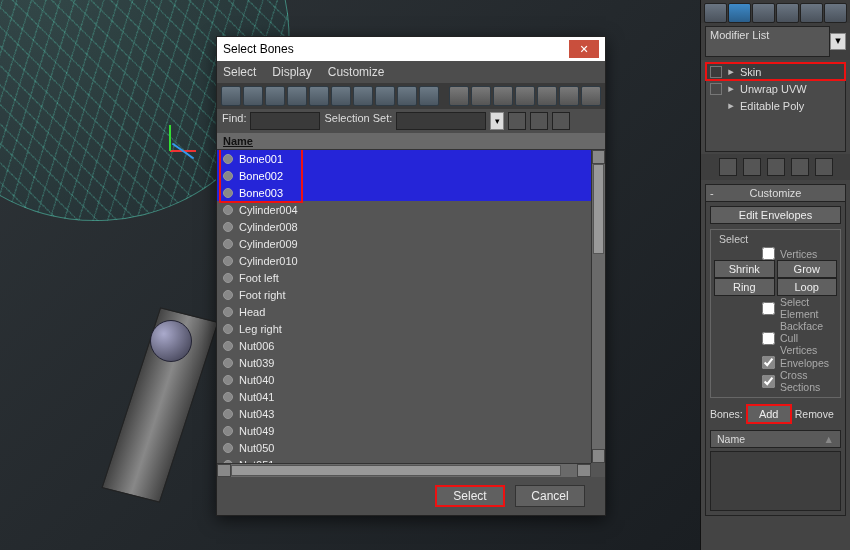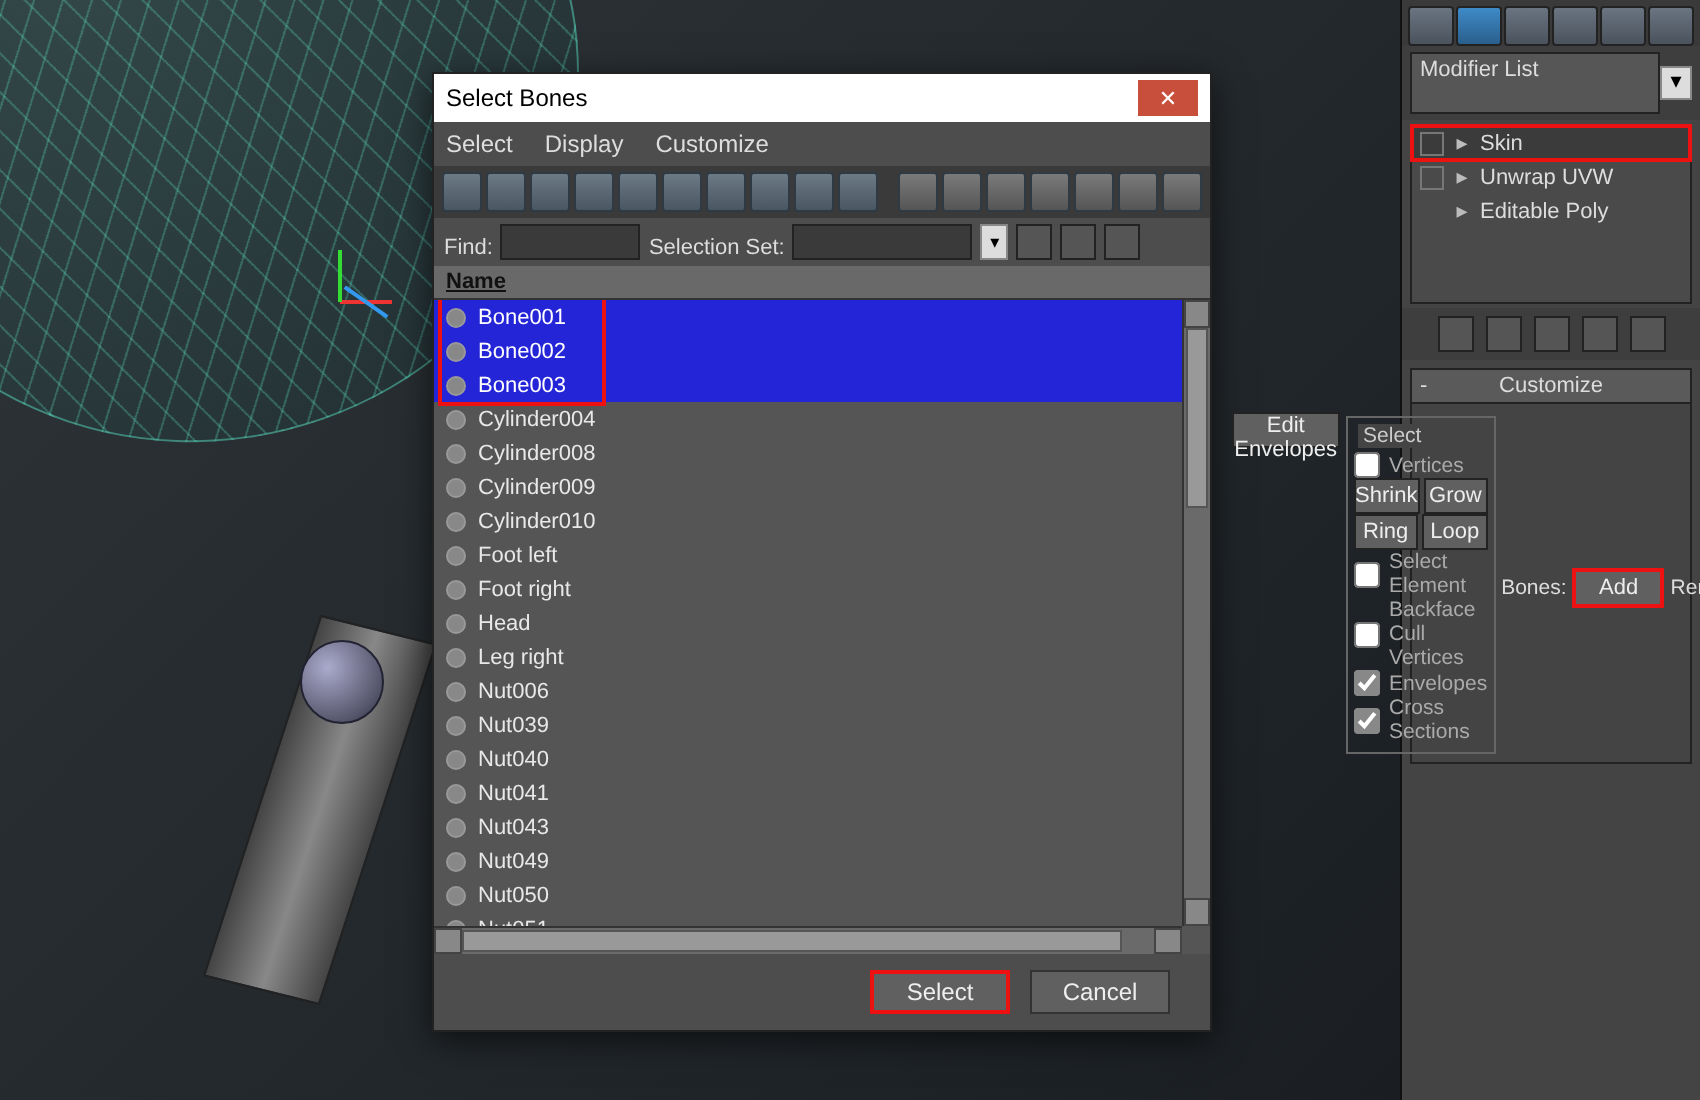--- a/index.html
+++ b/index.html
@@ -31,21 +31,21 @@
   
   .dialog { position:absolute; left:216px; top:36px; width:390px; height:480px; background:#4d4d4d; border:1px solid #222; box-shadow:0 4px 16px rgba(0,0,0,0.6); display:flex; flex-direction:column;}
   .titlebar { background:#fff; color:#000; height:24px; display:flex; align-items:center; padding:0 6px; font-size:12px;}
   .titlebar .spacer{flex:1;}
   .closebtn { width:30px; height:18px; background:#c94f3d; color:#fff; display:flex; align-items:center; justify-content:center; font-size:11px;}
   .menubar { background:#4d4d4d; padding:4px 6px; display:flex; gap:16px; font-size:12px; color:#ddd;}
   .toolbar { background:#3a3a3a; padding:3px 4px; display:flex; gap:2px; flex-wrap:wrap;}
   .tb-btn { width:20px; height:20px; background:linear-gradient(#6c7a86,#4a5661); border:1px solid #2e3a44; border-radius:2px;}
   .tb-btn.gray { background:linear-gradient(#7a7a7a,#555);}
   .tb-sep { width:6px;}
-  .findrow { display:flex; align-items:flex-end; gap:4px; padding:3px 5px; background:#4d4d4d; color:#ddd; font-size:11px;}
+  .findrow { display:flex; align-items:flex-start; gap:4px; padding:3px 5px; background:#4d4d4d; color:#ddd; font-size:11px;}
   .findrow input[type=text] { background:#3a3a3a; border:1px solid #222; height:18px; color:#ddd; padding:0 4px;}
   .findrow .find-input{width:70px;}
   .findrow .set-input{width:90px;}
   .findrow .dropdown-btn{width:14px;height:18px;background:#ddd;border:1px solid #888;color:#000;text-align:center;font-size:9px;line-height:16px;}
   .findrow .mini{width:18px;height:18px;background:#555;border:1px solid #222;}
   .listhdr { background:#696969; color:#111; font-weight:bold; padding:2px 6px; text-decoration:underline; border-bottom:1px solid #333;}
   .listwrap { flex:1; background:#555; position:relative; overflow:hidden; }
   .list { position:absolute; left:0; top:0; right:14px; bottom:14px; overflow:hidden; }
   .item { display:flex; align-items:center; gap:6px; height:17px; padding:0 6px; color:#e8e8e8; font-size:11px;}
   .item .radio { width:10px; height:10px; border-radius:50%; border:1px solid #999; background:#888;}
@@ -75,25 +75,25 @@
   .stack .row{display:flex;align-items:center;gap:4px;height:17px;padding:0 4px;color:#ddd;}
   .stack .row.skin{background:#3b3b3b;}
   .stack .eye{width:12px;height:12px;border:1px solid #777;}
   .stack .plus{width:10px;text-align:center;color:#bbb;}
   .hl-skin{outline:2px solid #e11; outline-offset:-1px;}
   .stack-toolbar{display:flex;gap:6px;justify-content:center;padding:4px 0;background:#3e3e3e;}
   .stack-toolbar .b{width:18px;height:18px;background:#555;border:1px solid #222;}
   .rollout{margin:4px 4px 0 4px;background:#444;}
   .rollout .hdr{background:#5a5a5a;border:1px solid #222;padding:2px 4px;text-align:center;position:relative;}
   .rollout .hdr .mm{position:absolute;left:4px;top:2px;}
-  .rollout .body{border:1px solid #222;border-top:none;padding:4px;display:flex;flex-direction:row;gap:3px; font-size:10.5px;justify-content:center;}
+  .rollout .body{border:1px solid #222;border-top:none;padding:4px;display:flex;flex-direction:column;gap:3px; font-size:10.5px;}
   .btnw{background:#606060;border:1px solid #222;color:#eee;height:18px;font-size:11px;}
   .group{border:1px solid #666;padding:3px 3px 4px 3px;margin-top:2px;}
   .group .glabel{margin:-10px 0 2px 2px;background:#444;display:inline-block;padding:0 3px;color:#ccc;}
-  .check{display:flex;align-items:center;gap:5px;color:#aaa;}
+  .check{display:flex;align-items:center;gap:5px;color:#aaa;margin-left:48px;}
   .check input{accent-color:#888;}
   .pair{display:flex;gap:2px;}
   .pair button{flex:1;}
   .bones-row{display:flex;align-items:center;gap:4px;margin-top:4px;}
   .bones-row .add{width:44px;}
   .hl-add{outline:2px solid #e11;outline-offset:-1px;}
   .names-hdr{background:#5a5a5a;border:1px solid #222;padding:2px 6px;display:flex;justify-content:space-between;margin-top:4px;}
   .names-hdr .arrow{color:#888;}
   .names-box{background:#3e3e3e;border:1px solid #222;height:60px;margin-top:0;}
   .hl-boneblock{position:absolute; outline:2px solid #e11;}

